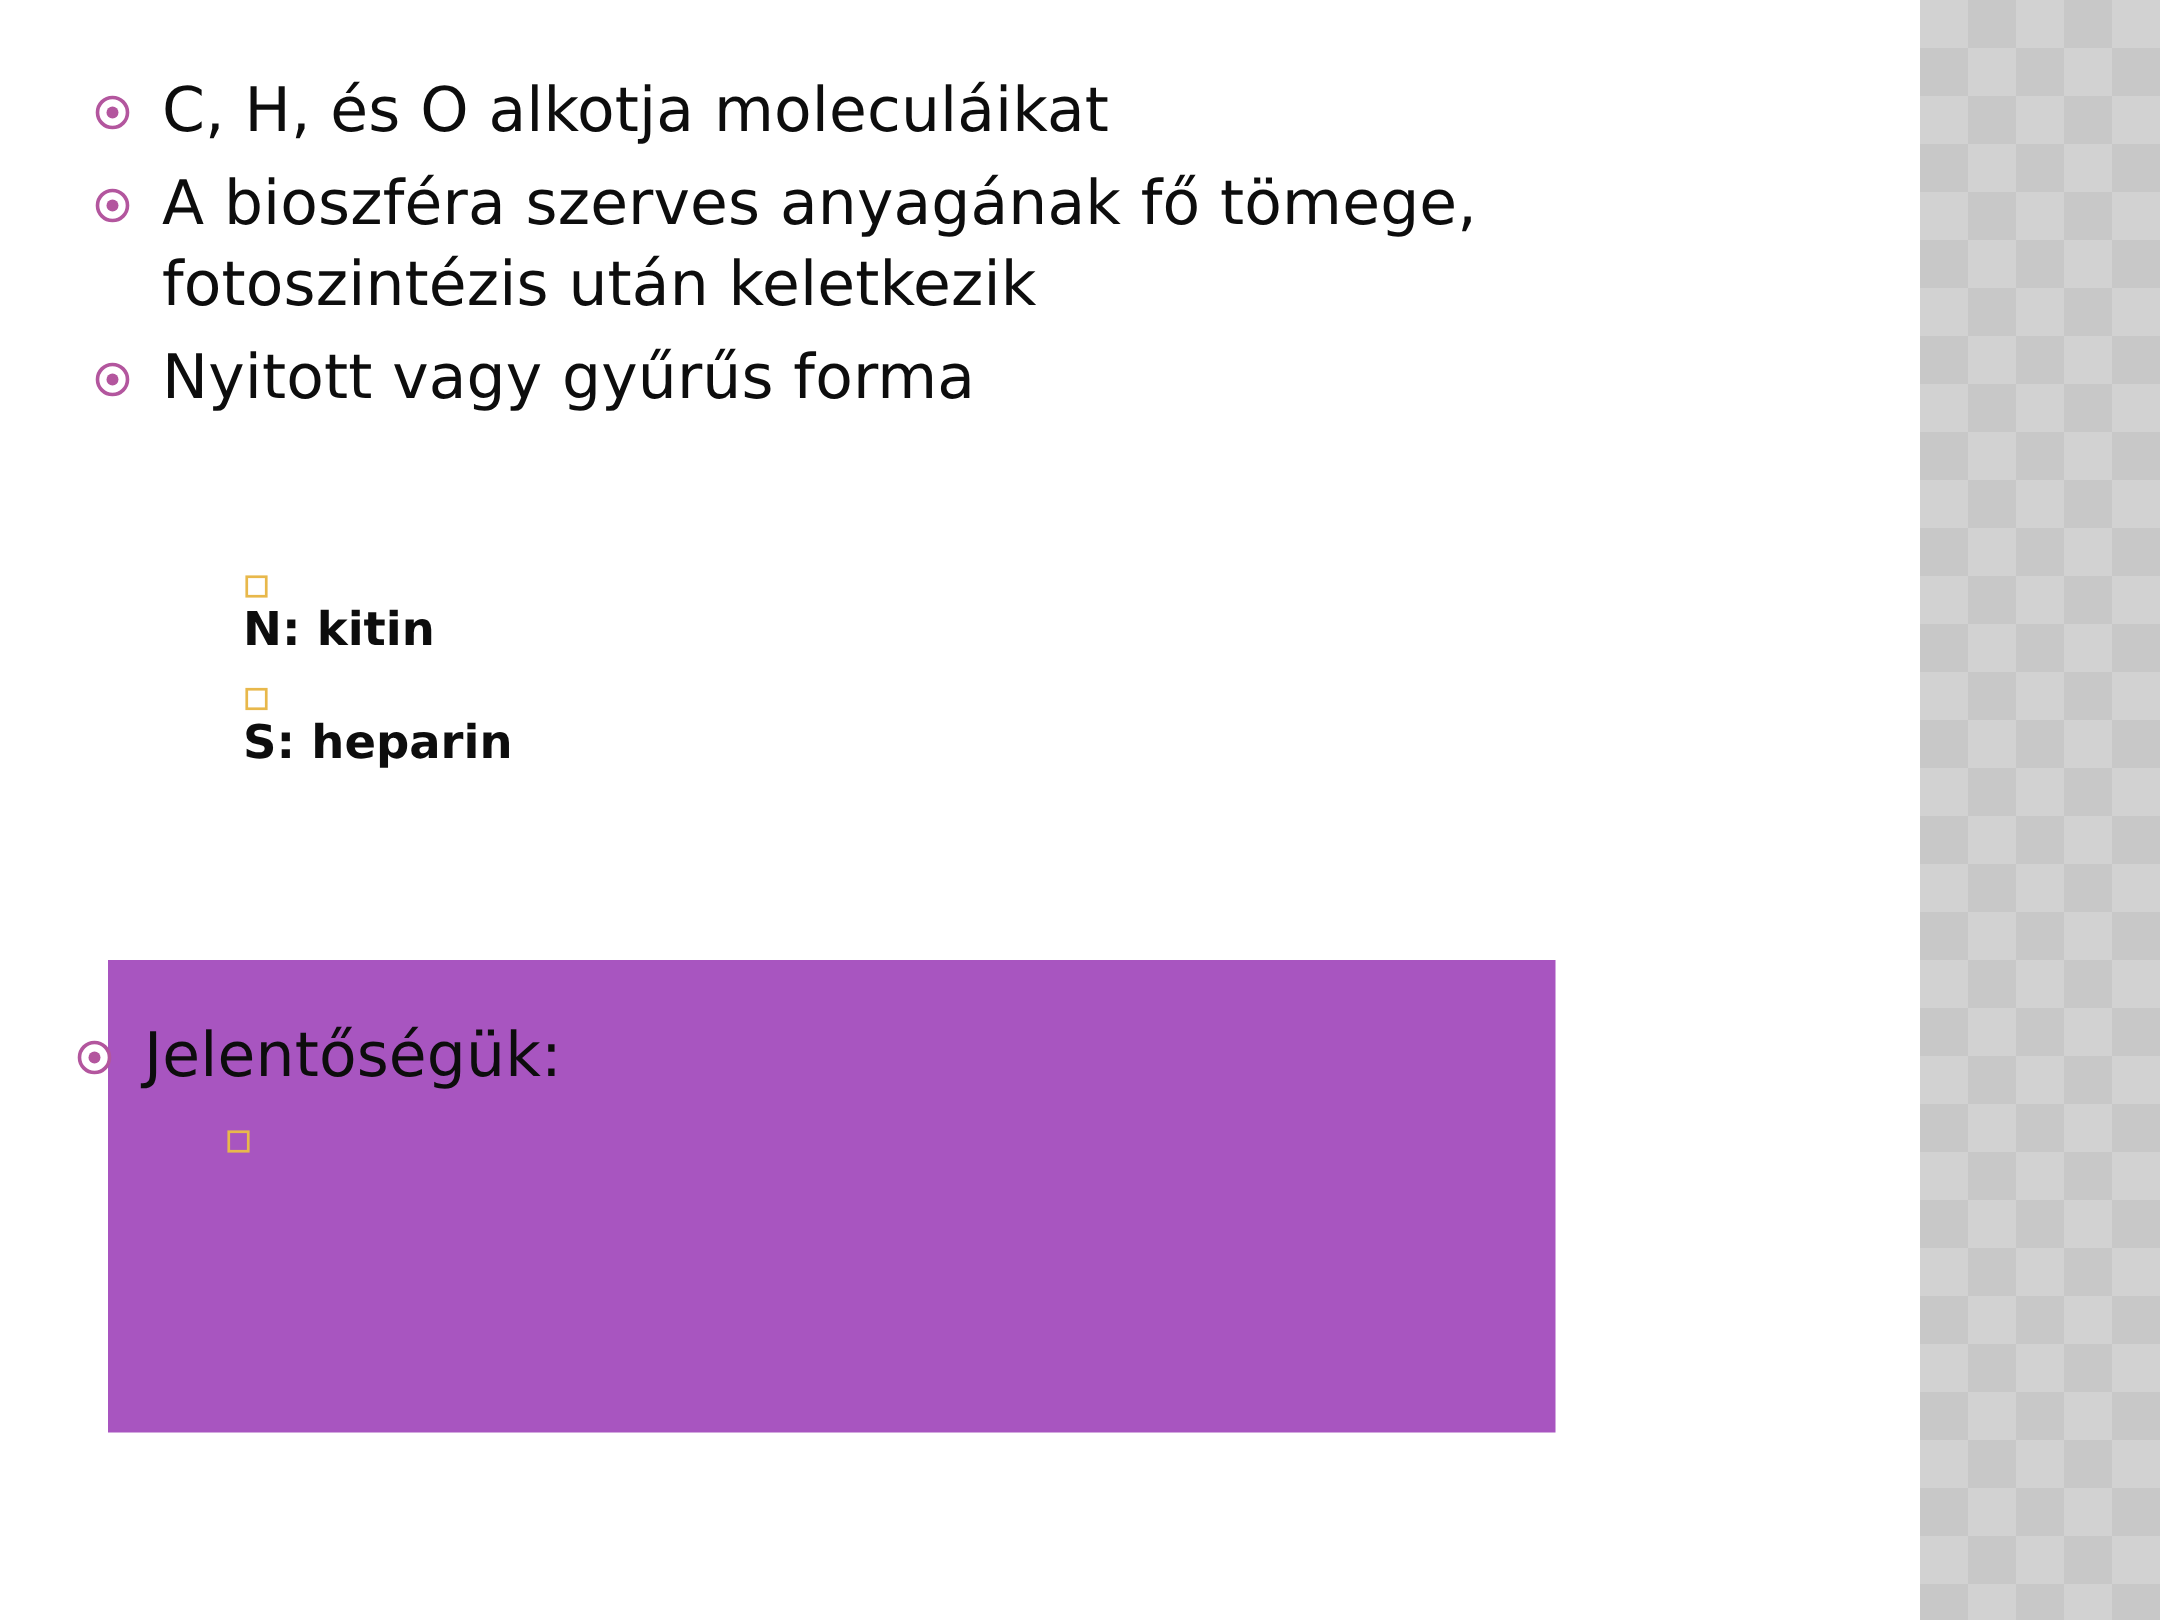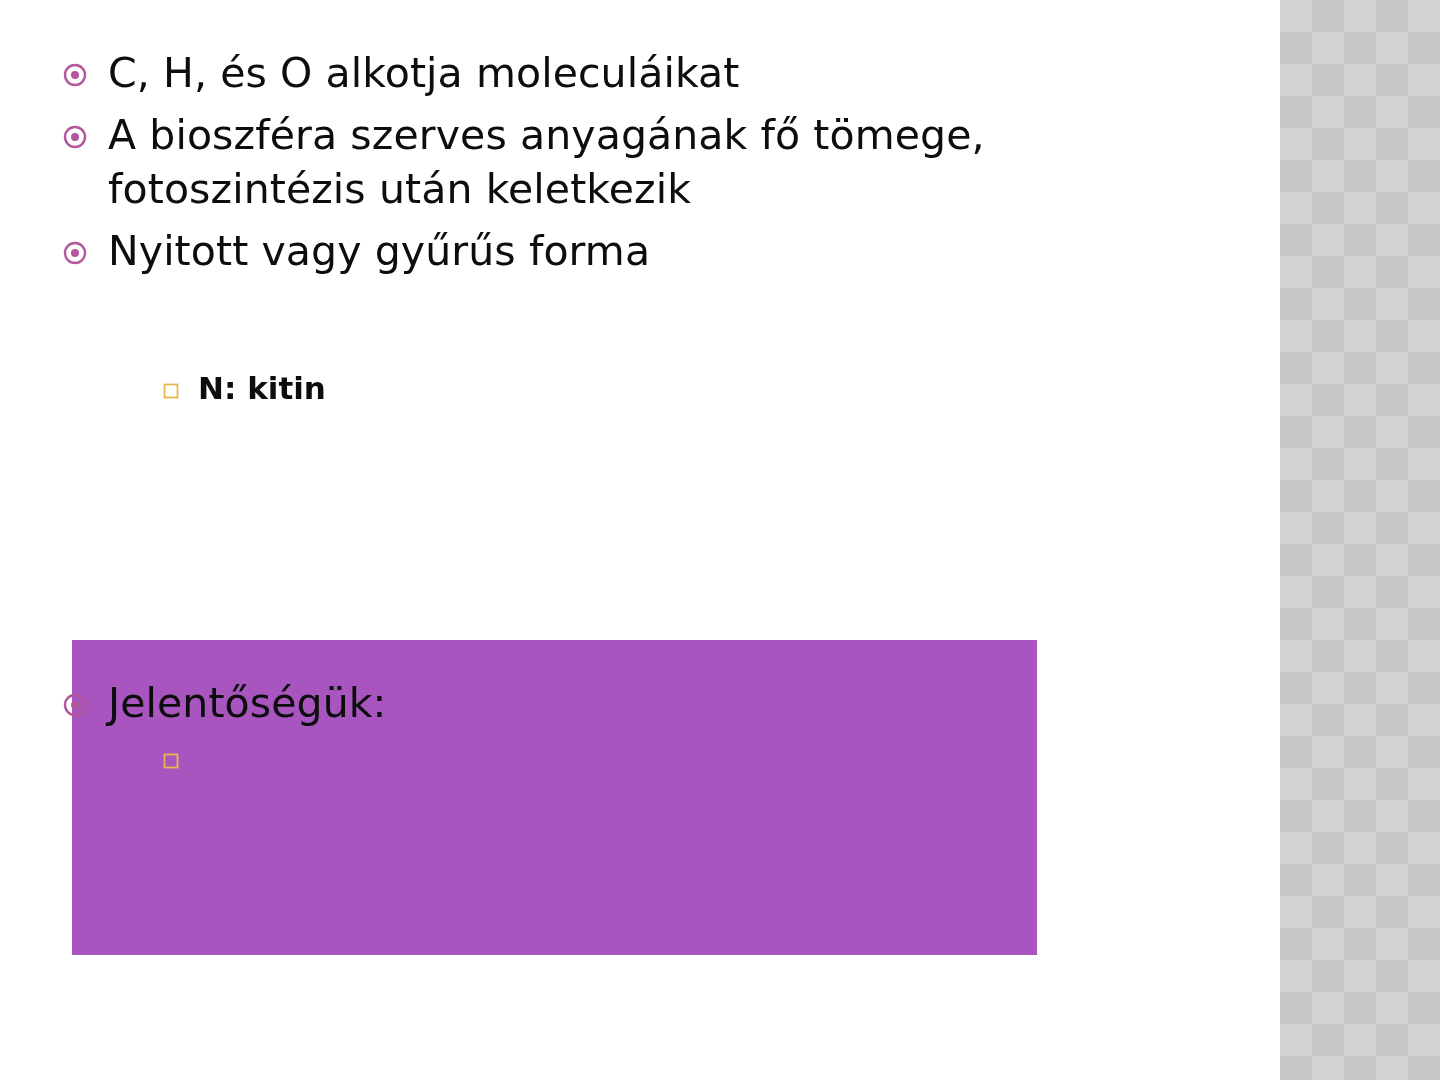--- a/index.html
+++ b/index.html
@@ -67,20 +67,21 @@
     letter-spacing: 0.1px;
     max-width: 1020px;
   }
 
   
   .l2 {
     display: flex;
     align-items: flex-start;
     margin-bottom: 2px;
     padding-left: 100px;
+    flex-direction: column;
   }
   .l2 .bullet {
     flex: 0 0 auto;
     width: 36px;
     padding-top: 14px;
   }
   .l2 .bullet svg { display: block; }
   .l2 .txt {
     font-size: 31px;
     line-height: 1.32;
@@ -95,21 +96,21 @@
   .highlight-block {
     position: absolute;
     left: 72px;
     top: 640px;
     width: 965px;
     height: 315px;
     background: #a855c0;
   }
   .highlight-content {
     position: absolute;
-    left: 62px;
+    left: 50px;
     top: 640px;
     width: 1000px;
     padding-top: 36px;
     box-sizing: border-box;
   }
   .highlight-content .l1 .txt { font-size: 41px; }
   .highlight-content .l2 { margin-bottom: 6px; }
   .highlight-content .l2 .txt { font-size: 31px; }
 </style>
 </head>
@@ -156,20 +157,28 @@
 
     <li class="l2 bold">
       <span class="bullet">
         <svg width="18" height="18" viewBox="0 0 18 18">
           <rect x="2.5" y="2.5" width="13" height="13" fill="none" stroke="#e8b84b" stroke-width="1.8"></rect>
         </svg>
       </span>
       <span class="txt">N: kitin</span>
     </li>
 
+    <li class="l2 bold">
+      <span class="bullet">
+        <svg width="18" height="18" viewBox="0 0 18 18">
+          <rect x="2.5" y="2.5" width="13" height="13" fill="none" stroke="#e8b84b" stroke-width="1.8"></rect>
+        </svg>
+      </span>
+      <span class="txt">S: heparin</span>
+    </li>
 
   </ul>
 </div>
 
 <div class="highlight-block"></div>
 
 <div class="highlight-content">
   <ul class="body-list">
 
     <li class="l1">

